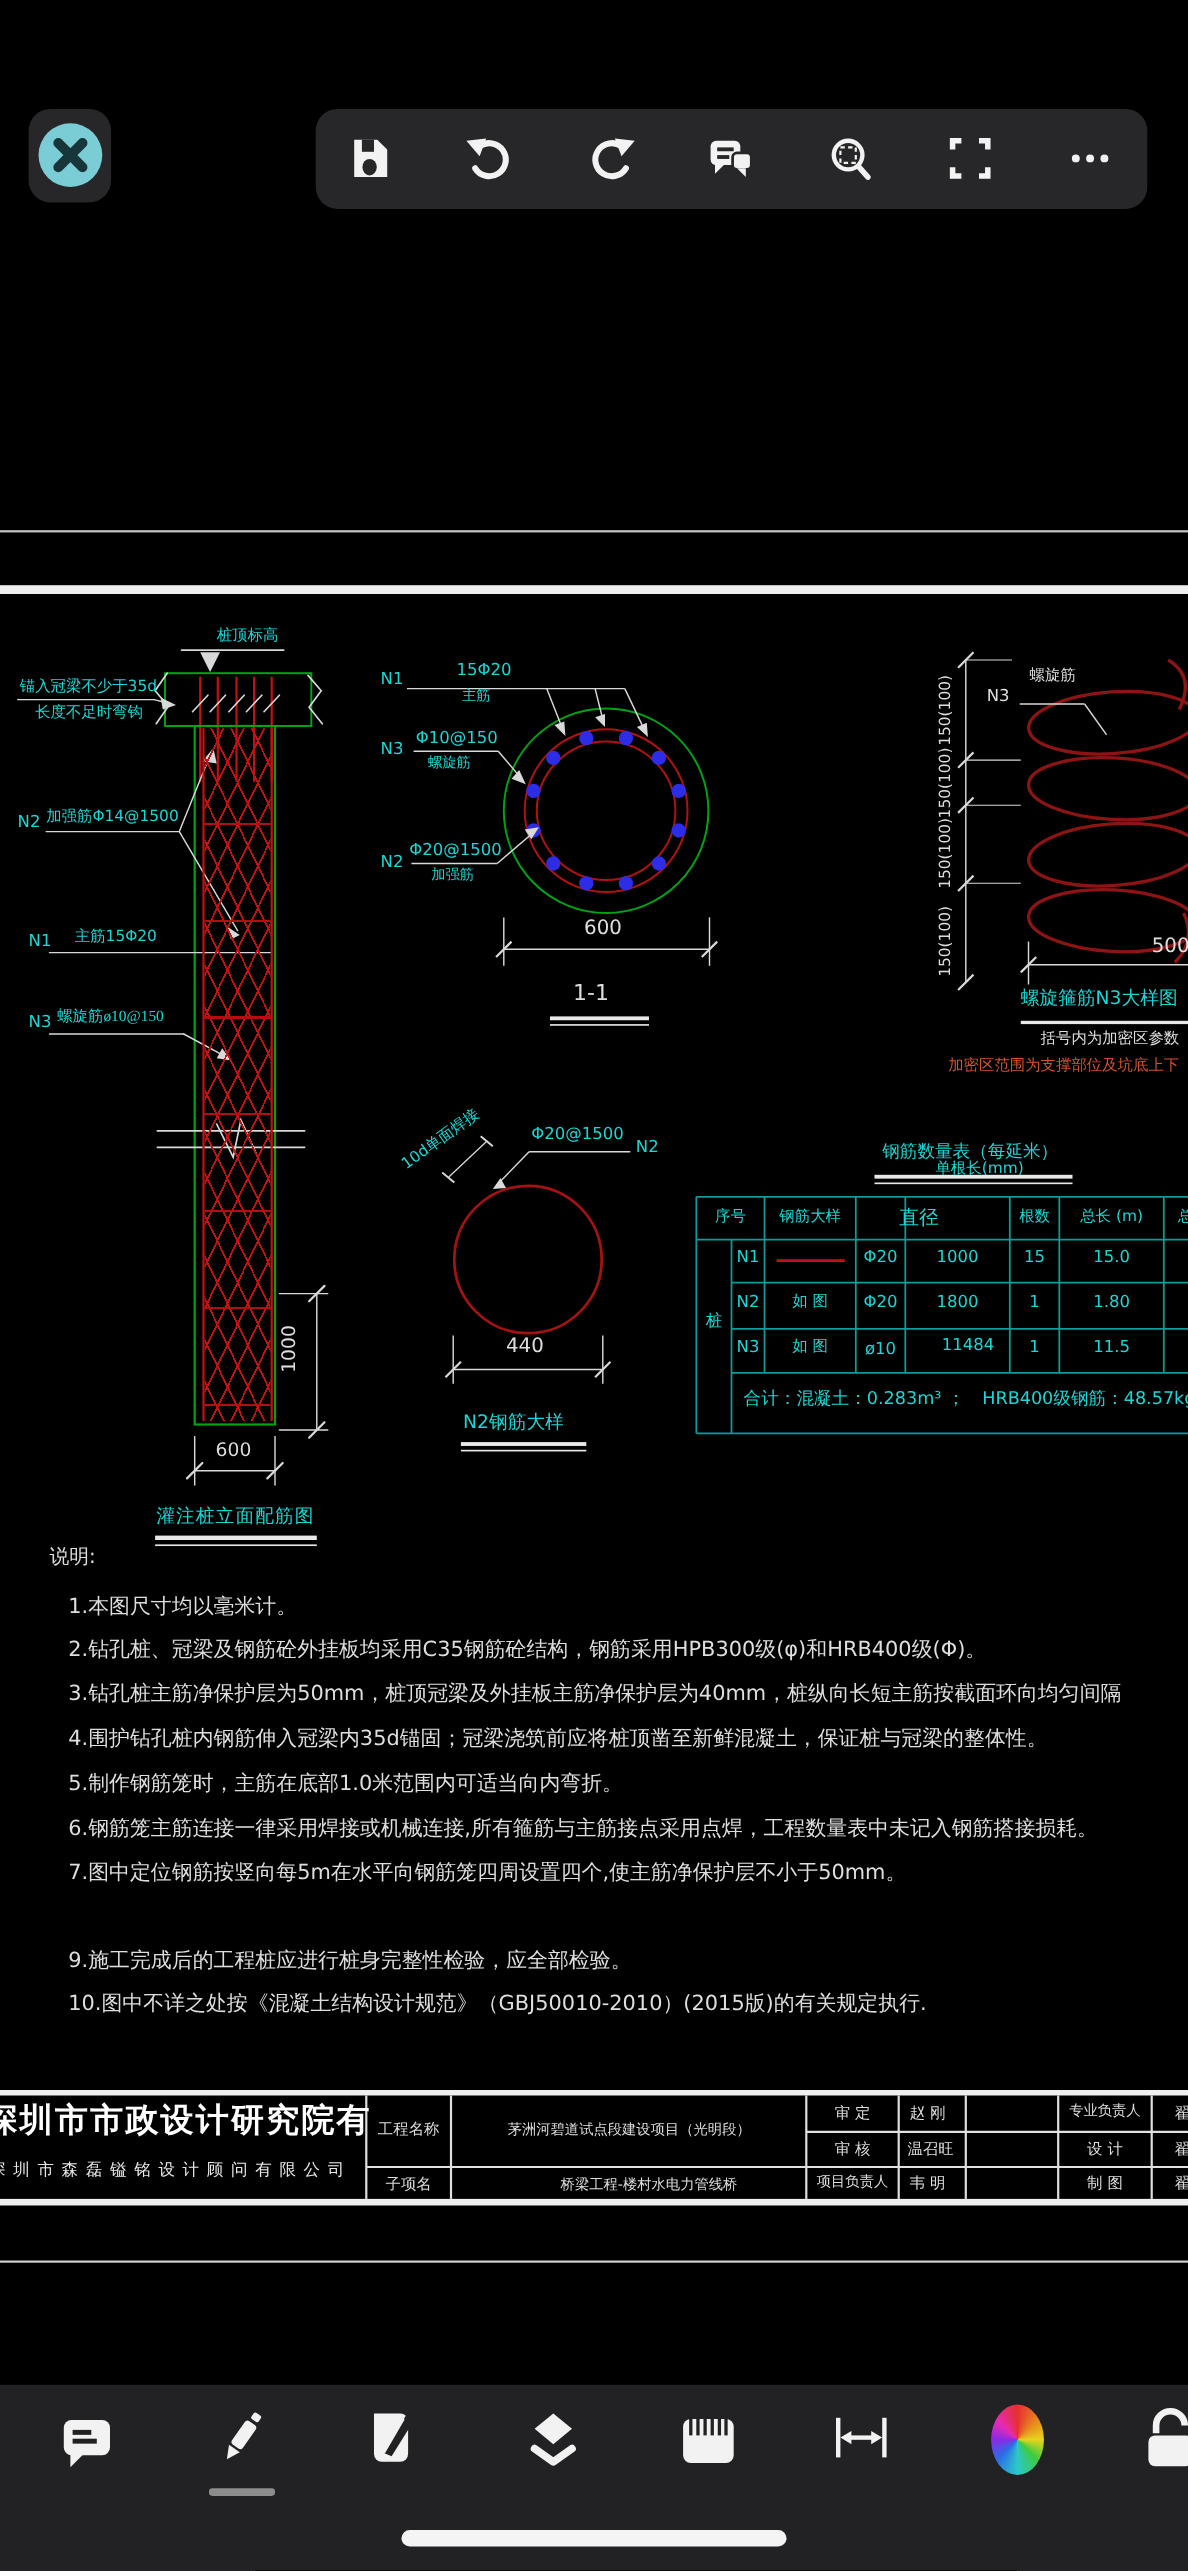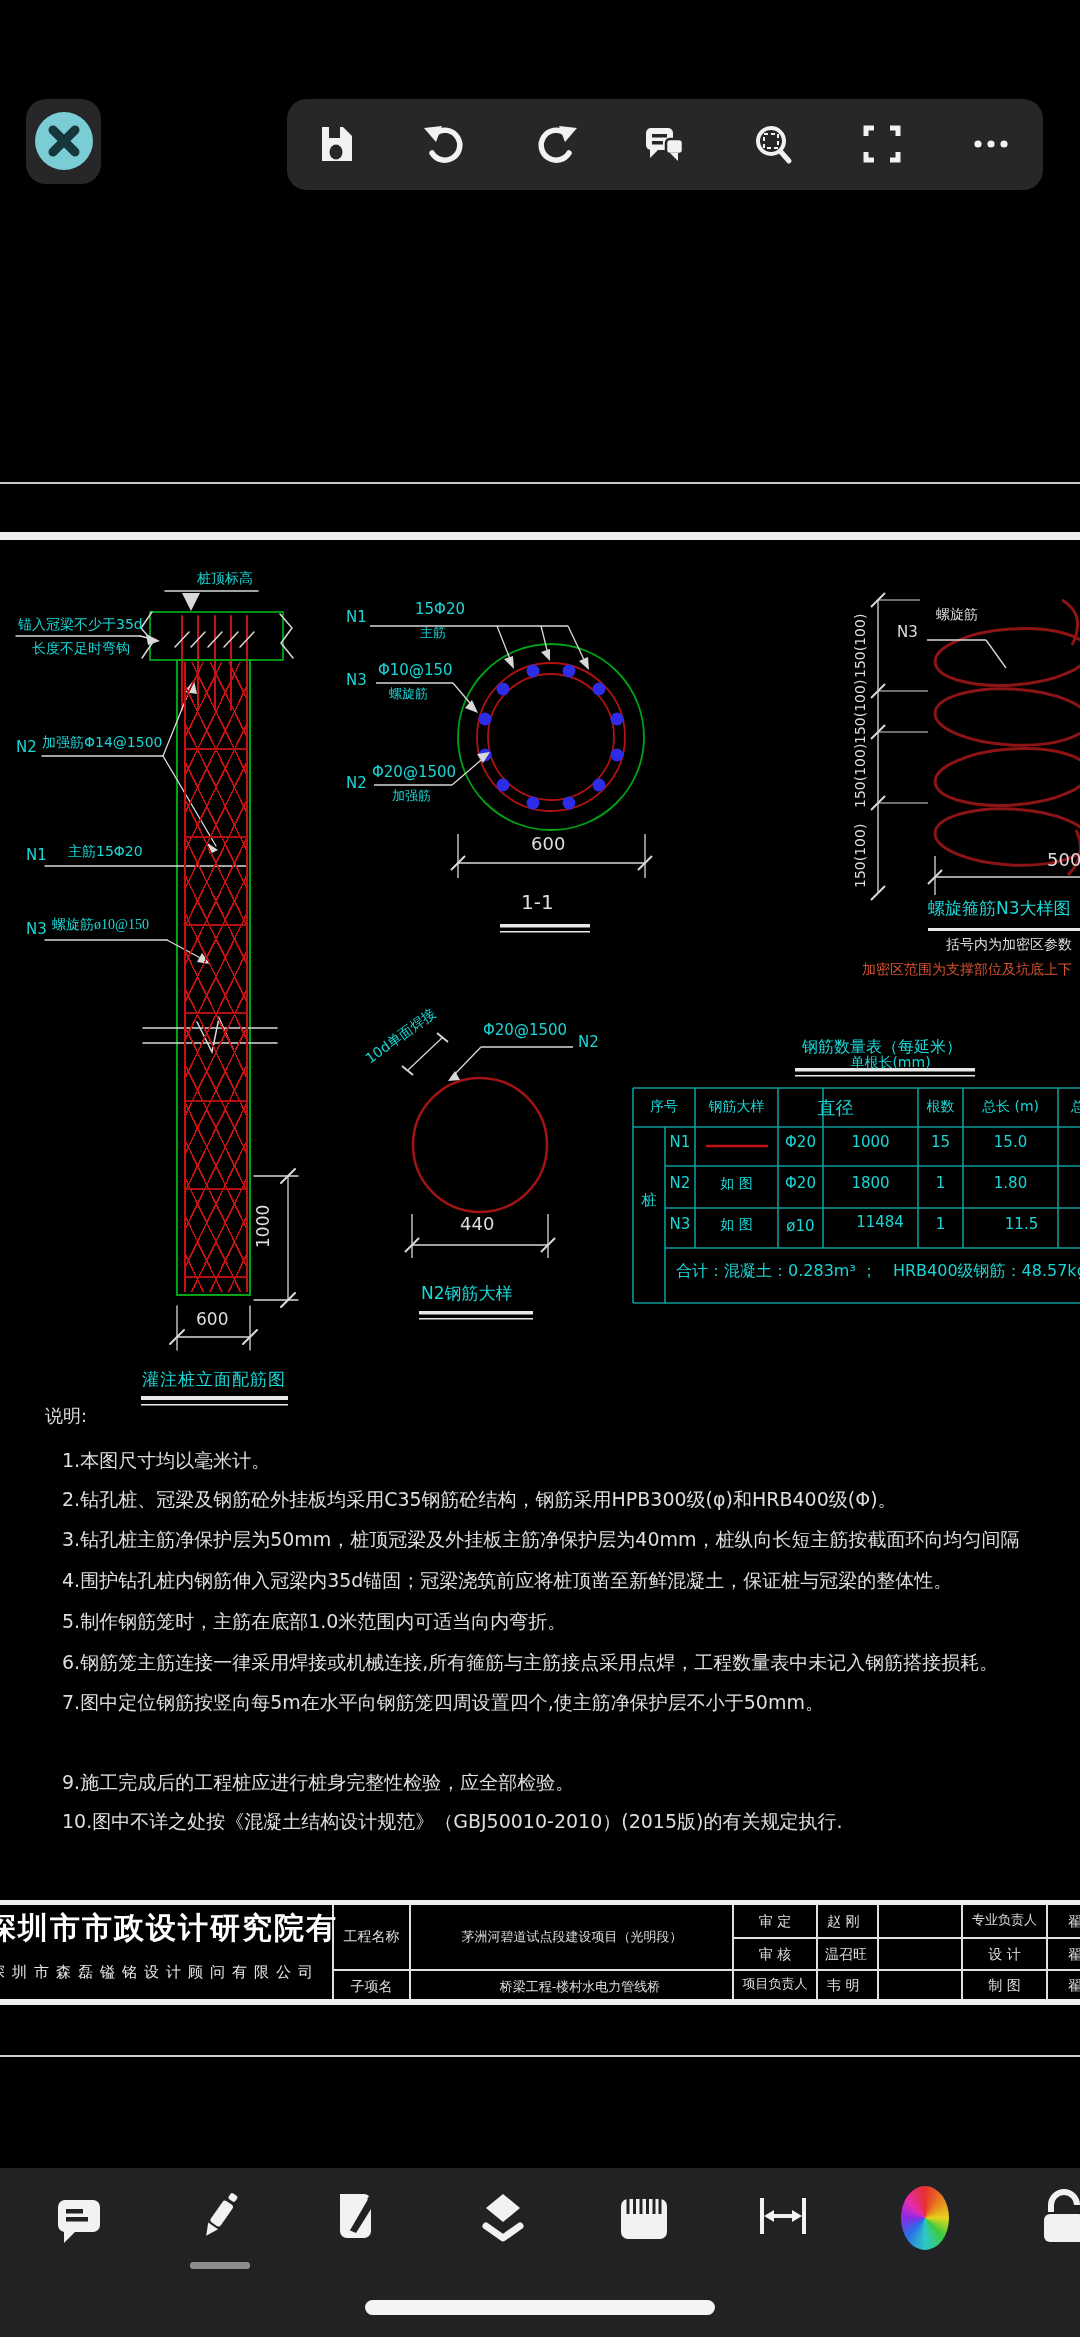--- a/index.html
+++ b/index.html
@@ -326,41 +326,41 @@
   <div class="t cy ctr" style="left:778px;top:1175px;width:45px;font-size:15px;">Φ20</div>
   <div class="t cy ctr" style="left:823px;top:1175px;width:95px;font-size:15px;">1800</div>
   <div class="t cy ctr" style="left:918px;top:1175px;width:45px;font-size:15px;">1</div>
   <div class="t cy ctr" style="left:963px;top:1175px;width:95px;font-size:15px;">1.80</div>
 
   <div class="t cy ctr" style="left:665px;top:1216px;width:30px;font-size:15px;">N3</div>
   <div class="t cy ctr" style="left:695px;top:1216px;width:83px;font-size:14px;">如 图</div>
   <div class="t cy ctr" style="left:778px;top:1218px;width:45px;font-size:15px;">ø10</div>
   <div class="t cy ctr" style="left:823px;top:1214px;width:114px;font-size:15px;">11484</div>
   <div class="t cy ctr" style="left:918px;top:1216px;width:45px;font-size:15px;">1</div>
-  <div class="t cy ctr" style="left:963px;top:1216px;width:95px;font-size:15px;padding-left:11px;">11.5</div>
+  <div class="t cy ctr" style="left:963px;top:1216px;width:95px;font-size:15px;">11.5</div>
 
   <div class="t cy" style="left:676px;top:1262px;font-size:16px;">合计：混凝土：0.283m³ ；　HRB400级钢筋：48.57kg.</div>
 
   <div class="t wh" style="left:45px;top:1406px;font-size:18px;">说明:</div>
   <div class="t wh" style="left:62px;top:1450px;font-size:19px;">1.本图尺寸均以毫米计。</div>
   <div class="t wh" style="left:62px;top:1489px;font-size:19px;">2.钻孔桩、冠梁及钢筋砼外挂板均采用C35钢筋砼结构，钢筋采用HPB300级(φ)和HRB400级(Φ)。</div>
   <div class="t wh" style="left:62px;top:1529px;font-size:19px;width:1018px;overflow:hidden;">3.钻孔桩主筋净保护层为50mm，桩顶冠梁及外挂板主筋净保护层为40mm，桩纵向长短主筋按截面环向均匀间隔</div>
   <div class="t wh" style="left:62px;top:1570px;font-size:19px;">4.围护钻孔桩内钢筋伸入冠梁内35d锚固；冠梁浇筑前应将桩顶凿至新鲜混凝土，保证桩与冠梁的整体性。</div>
   <div class="t wh" style="left:62px;top:1611px;font-size:19px;">5.制作钢筋笼时，主筋在底部1.0米范围内可适当向内弯折。</div>
   <div class="t wh" style="left:62px;top:1652px;font-size:19px;">6.钢筋笼主筋连接一律采用焊接或机械连接,所有箍筋与主筋接点采用点焊，工程数量表中未记入钢筋搭接损耗。</div>
   <div class="t wh" style="left:62px;top:1692px;font-size:19px;">7.图中定位钢筋按竖向每5m在水平向钢筋笼四周设置四个,使主筋净保护层不小于50mm。</div>
   <div class="t wh" style="left:62px;top:1772px;font-size:19px;">9.施工完成后的工程桩应进行桩身完整性检验，应全部检验。</div>
   <div class="t wh" style="left:62px;top:1811px;font-size:19px;">10.图中不详之处按《混凝土结构设计规范》（GBJ50010-2010）(2015版)的有关规定执行.</div>
 
   <div class="t" style="left:-14px;top:1911px;width:350px;overflow:hidden;font-size:30px;font-weight:bold;color:#fff;letter-spacing:2px;">深圳市市政设计研究院有限公司</div>
   <div class="t" style="left:-10px;top:1964px;width:345px;overflow:hidden;font-size:15px;color:#e8e8e8;letter-spacing:7px;">深圳市森磊镒铭设计顾问有限公司</div>
   <div class="t wh ctr" style="left:333px;top:1928px;width:77px;font-size:14px;">工程名称</div>
   <div class="t wh ctr" style="left:412px;top:1930px;width:320px;font-size:13px;">茅洲河碧道试点段建设项目（光明段）</div>
   <div class="t wh ctr" style="left:333px;top:1978px;width:77px;font-size:14px;">子项名</div>
-  <div class="t wh ctr" style="left:390px;top:1980px;width:380px;font-size:13px;">桥梁工程-楼村水电力管线桥</div>
+  <div class="t wh ctr" style="left:400px;top:1980px;width:380px;font-size:13px;">桥梁工程-楼村水电力管线桥</div>
   <div class="t wh ctr" style="left:733px;top:1913px;width:84px;font-size:14px;">审  定</div>
   <div class="t wh" style="left:827px;top:1913px;font-size:14px;">赵  刚</div>
   <div class="t wh ctr" style="left:733px;top:1946px;width:84px;font-size:14px;">审  核</div>
   <div class="t wh" style="left:825px;top:1946px;font-size:14px;">温召旺</div>
   <div class="t wh ctr" style="left:733px;top:1977px;width:84px;font-size:13px;">项目负责人</div>
   <div class="t wh" style="left:827px;top:1977px;font-size:14px;">韦  明</div>
   <div class="t wh ctr" style="left:962px;top:1913px;width:85px;font-size:13px;">专业负责人</div>
   <div class="t wh ctr" style="left:962px;top:1946px;width:85px;font-size:14px;">设  计</div>
   <div class="t wh ctr" style="left:962px;top:1977px;width:85px;font-size:14px;">制  图</div>
   <div class="t wh" style="left:1068px;top:1913px;font-size:14px;">翟</div>

